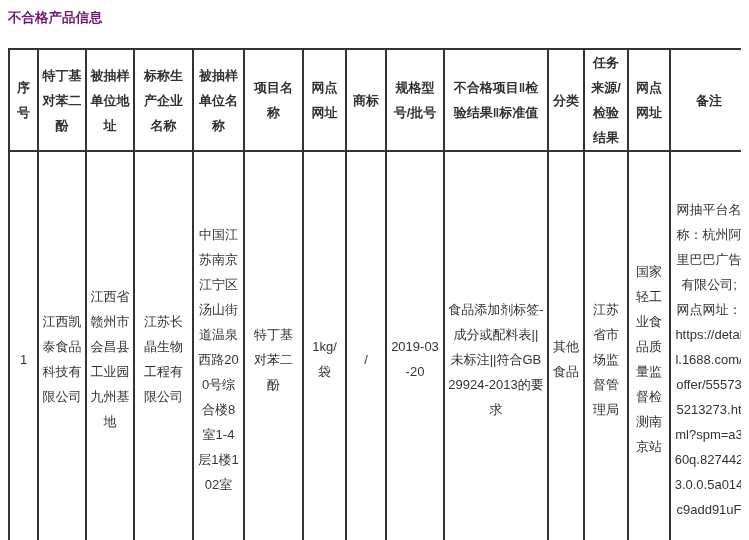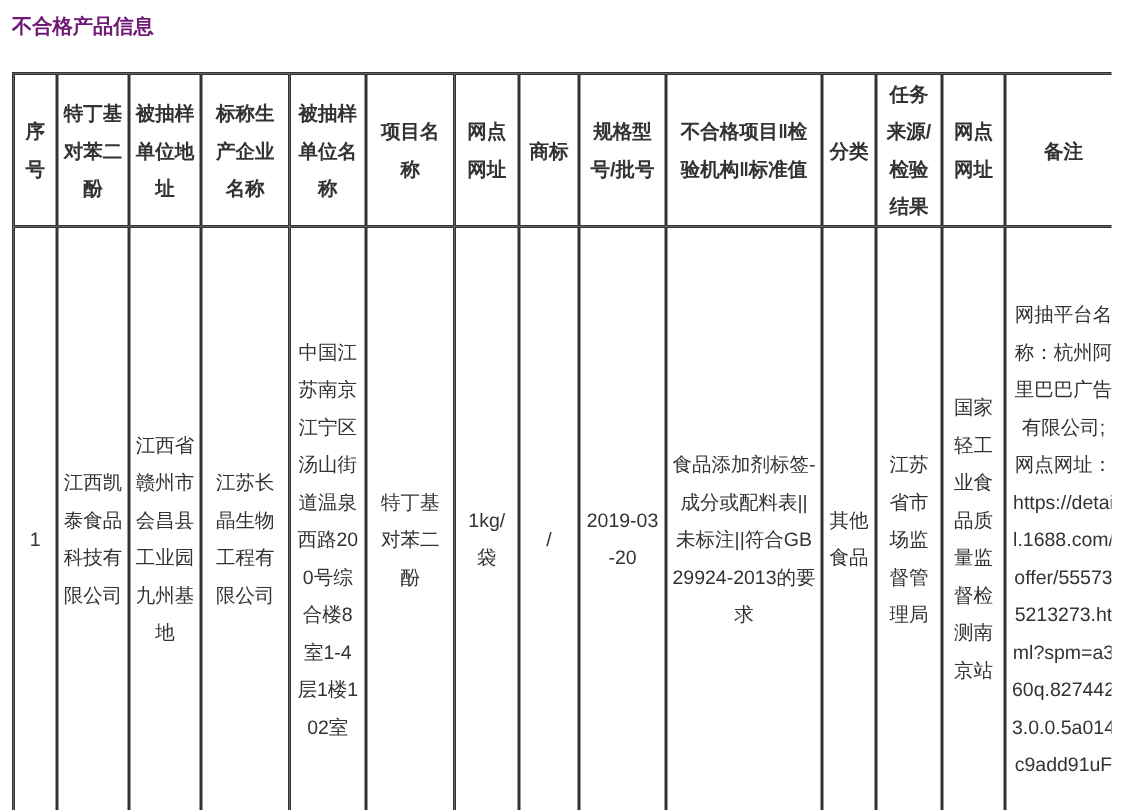--- a/index.html
+++ b/index.html
@@ -91,21 +91,21 @@
     <tr class="header-row">
       <th>序号</th>
       <th>特丁基对苯二酚</th>
       <th>被抽样单位地址</th>
       <th>标称生产企业名称</th>
       <th>被抽样单位名称</th>
       <th>项目名称</th>
       <th>网点网址</th>
       <th>商标</th>
       <th>规格型号/批号</th>
-      <th>不合格项目‖检验机构‖标准值</th>
+      <th>不合格项目‖检验结果‖标准值</th>
       <th>分类</th>
       <th>任务来源/检验结果</th>
       <th>网点网址</th>
       <th>备注</th>
     </tr>
   </thead>
   <tbody>
     <tr class="data-row">
       <td>1</td>
       <td>江西凯泰食品科技有限公司</td>

